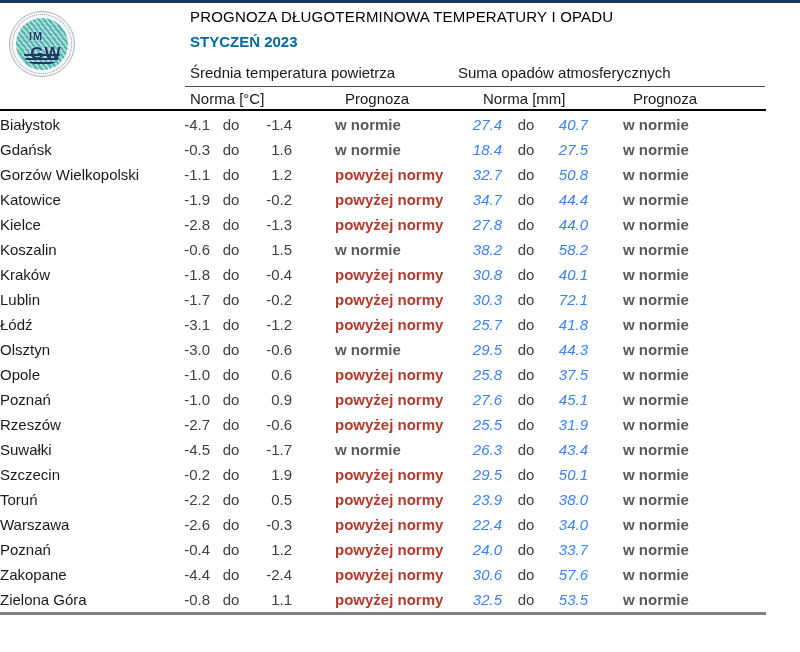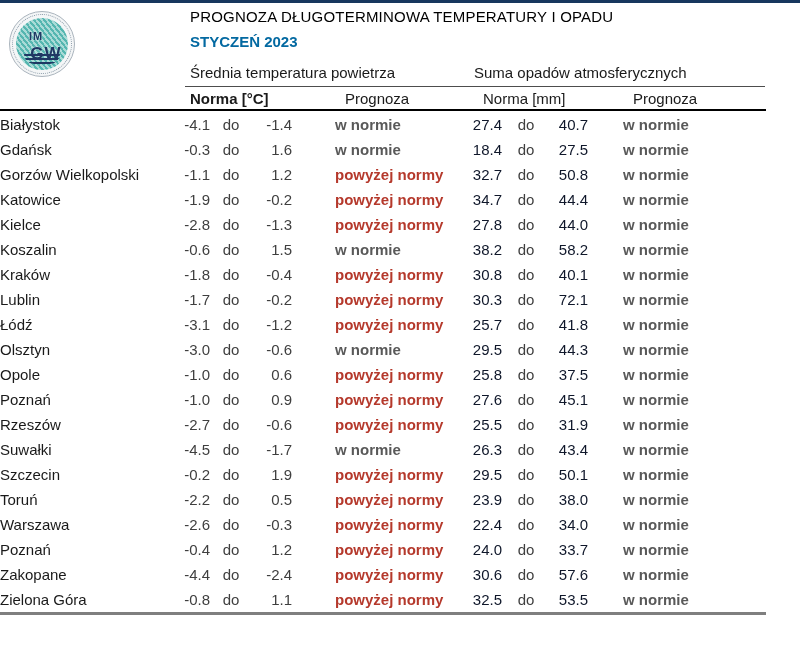--- a/index.html
+++ b/index.html
@@ -31,42 +31,42 @@
     border-radius:0 0 20px 20px;
   }
 
   
   .title1 { position:absolute; top:8px;  left:190px; font-size:15px; color:#000; letter-spacing:.2px; }
   .title2 { position:absolute; top:33px; left:190px; font-size:15px; font-weight:bold; color:#0369a1; }
 
   
   .ghdr { position:absolute; top:64px; font-size:15px; color:#1a1a1a; }
   .ghdr.temp   { left:190px; }
-  .ghdr.precip { left:474px;text-align:right; }
+  .ghdr.precip { left:458px;text-align:right; }
   .chdr { position:absolute; top:90px; font-size:15px; color:#1a1a1a; }
-  .chdr.tnorma { left:190px;font-weight:bold; }
+  .chdr.tnorma { left:190px; }
   .chdr.tprog  { left:345px; }
   .chdr.pnorma { left:483px; }
   .chdr.pprog  { left:633px; }
   .thin-rule  { position:absolute; top:86px;  left:185px; width:580px; height:1px; background:#4d4d4d; }
   .thick-rule { position:absolute; top:109px; left:0;     width:766px; height:2px; background:#000; }
   .bottom-rule{ position:absolute; top:612px; left:0;     width:766px; height:3px; background:#7f7f7f; }
 
   
   .rows { position:absolute; top:112px; left:0; width:800px; }
   .row {
     display:grid;
     grid-template-columns:175px 35px 42px 40px 170px 40px 48px 38px 167px;
     height:25px; line-height:25px; font-size:15px;
     align-items:center;
   }
   .cell { white-space:nowrap; overflow:hidden; }
   .city { text-align:left; color:#1a1a1a; }
   .num  { text-align:right; color:#3f3f3f; }
-  .num.precip { color:#0f172a; }
+  .num.precip { color:#3b82f6;font-style:italic; }
   .sep  { text-align:center; color:#3f3f3f; }
   .prog { text-align:left; font-weight:bold; }
   .prog.tcol { padding-left:43px; }
   .prog.pcol { padding-left:35px; }
   .prog.normal { color:#595959; }
   .prog.above  { color:#B5392C; }
 </style>
 </head>
 <body>
 

